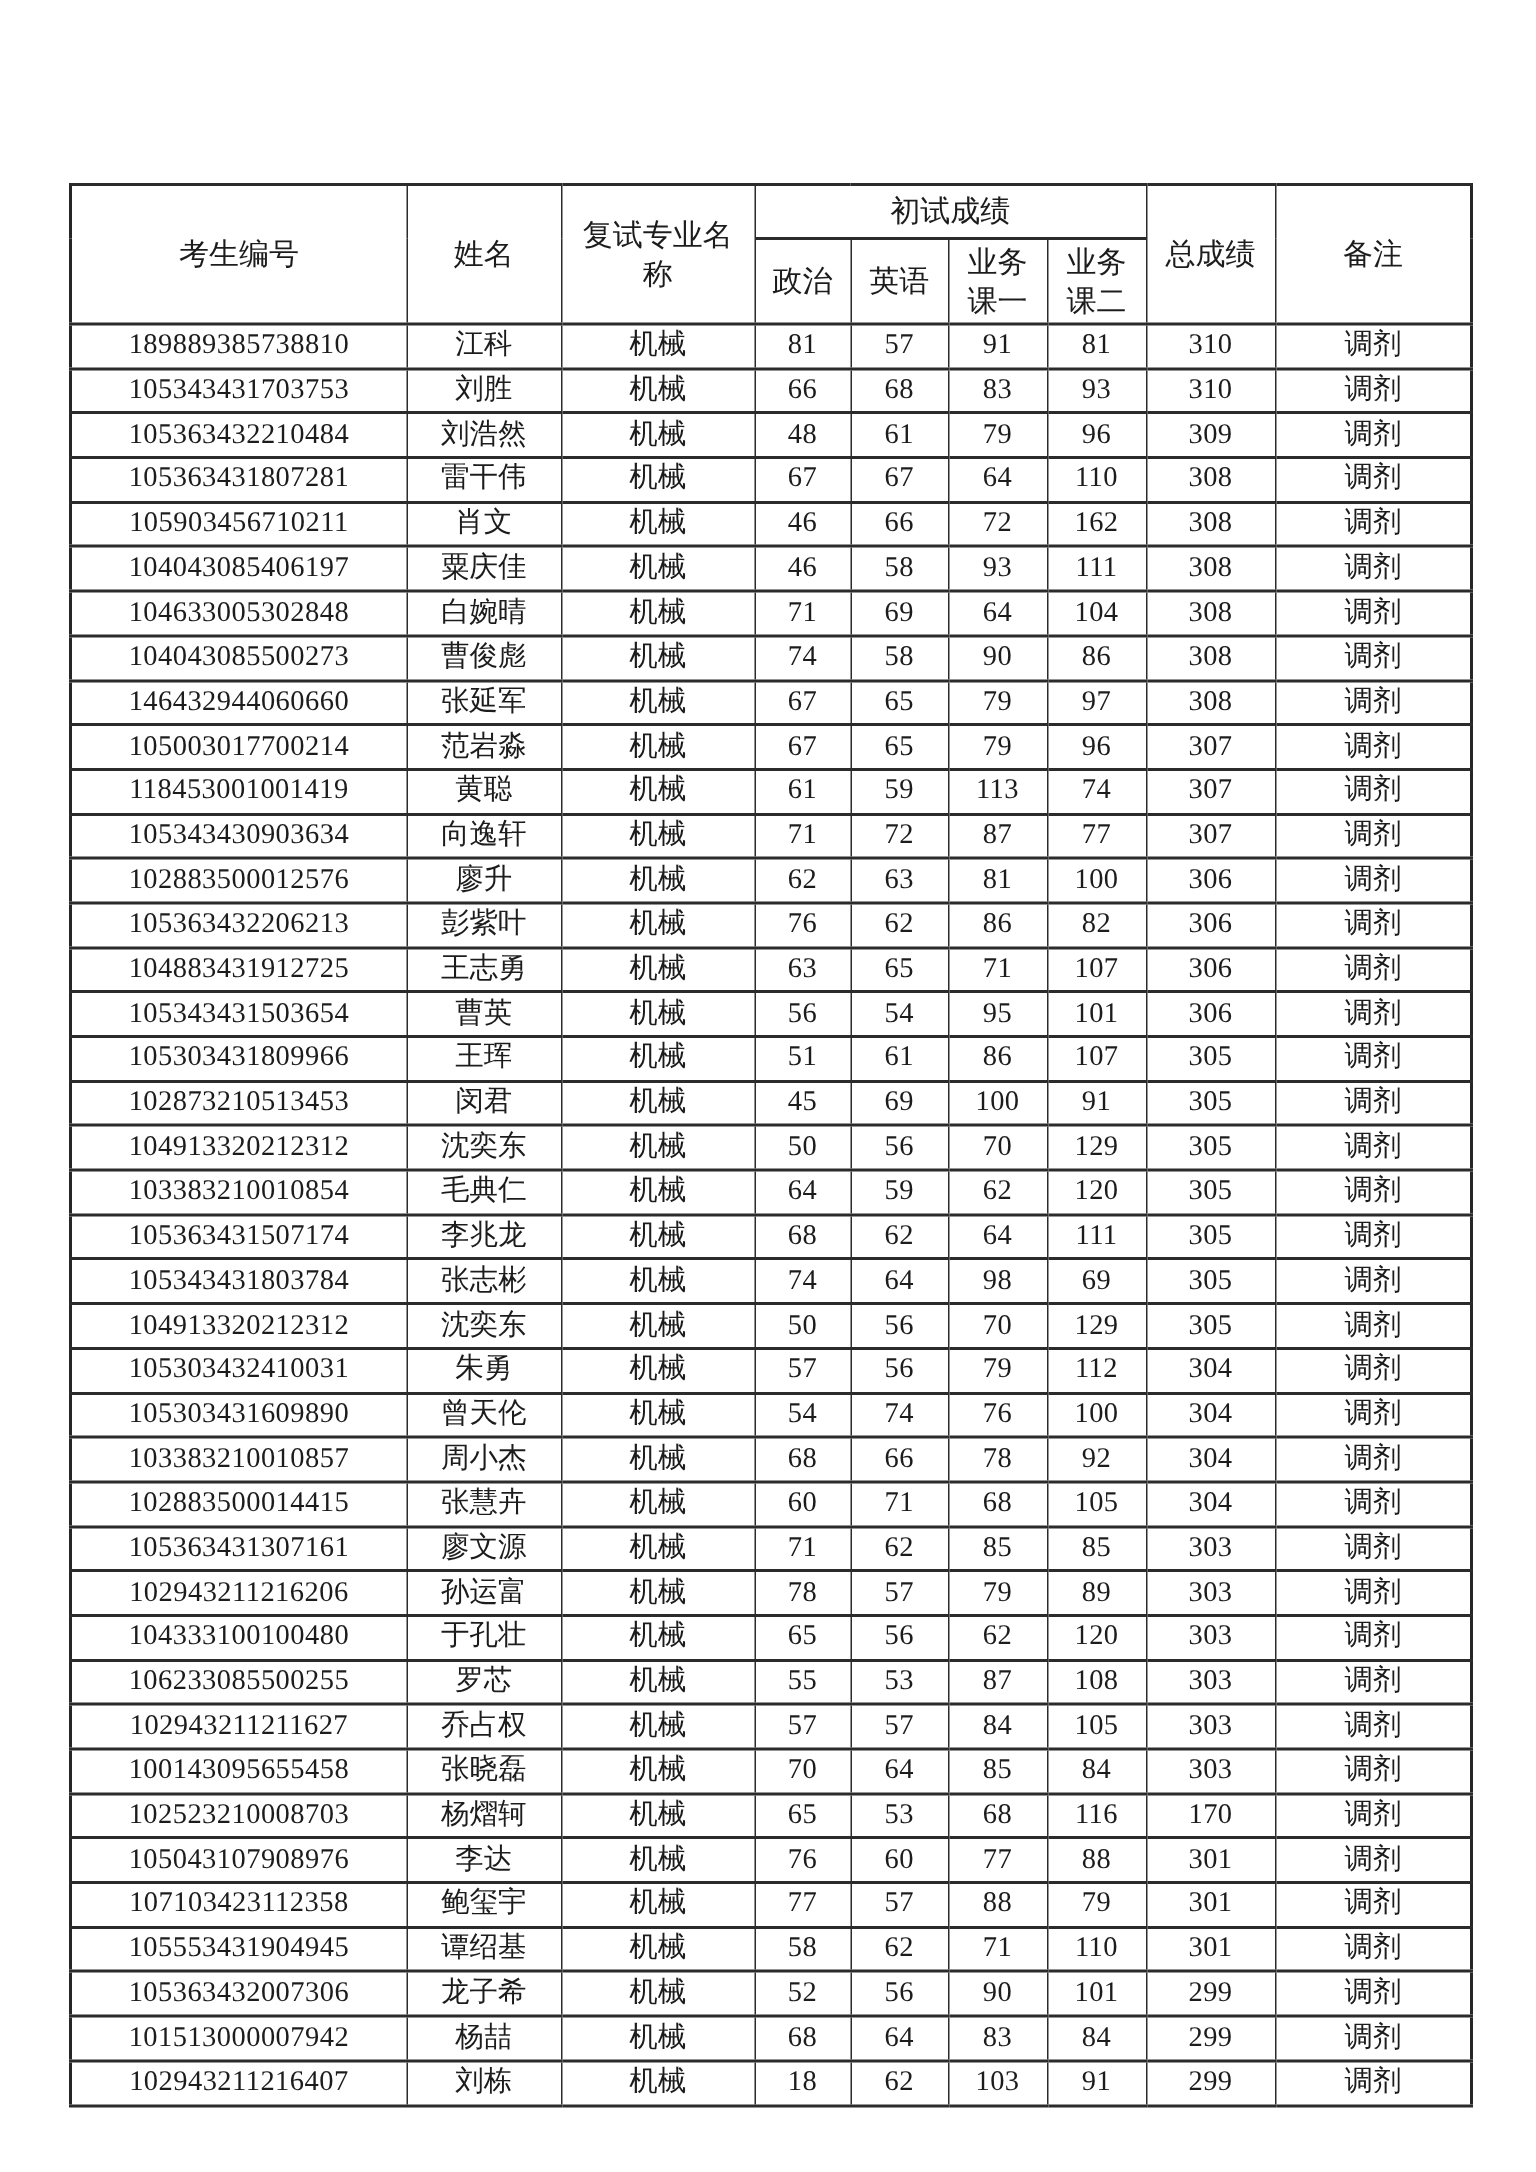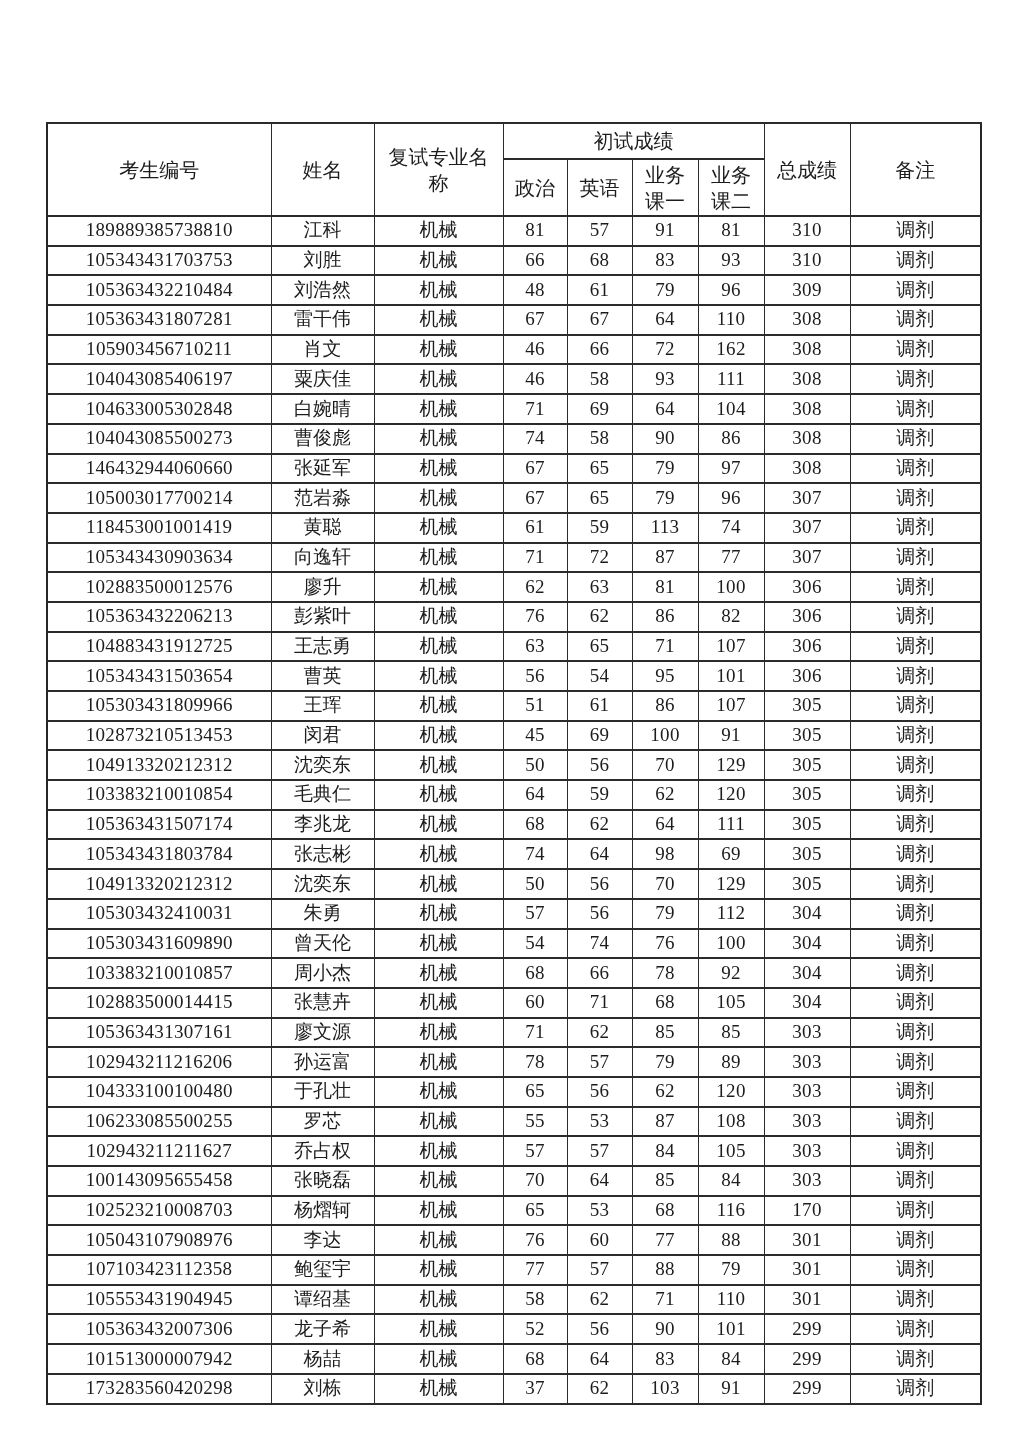--- a/index.html
+++ b/index.html
@@ -514,24 +514,24 @@
           <td>杨喆</td>
           <td>机械</td>
           <td class="num">68</td>
           <td class="num">64</td>
           <td class="num">83</td>
           <td class="num">84</td>
           <td class="num">299</td>
           <td>调剂</td>
         </tr>
         <tr>
-          <td class="num">173283560420298</td>
+          <td class="num">102943211216407</td>
           <td>刘栋</td>
           <td>机械</td>
-          <td class="num">37</td>
+          <td class="num">18</td>
           <td class="num">62</td>
           <td class="num">103</td>
           <td class="num">91</td>
           <td class="num">299</td>
           <td>调剂</td>
         </tr>
       </tbody>
   </table>
 </div>
 

